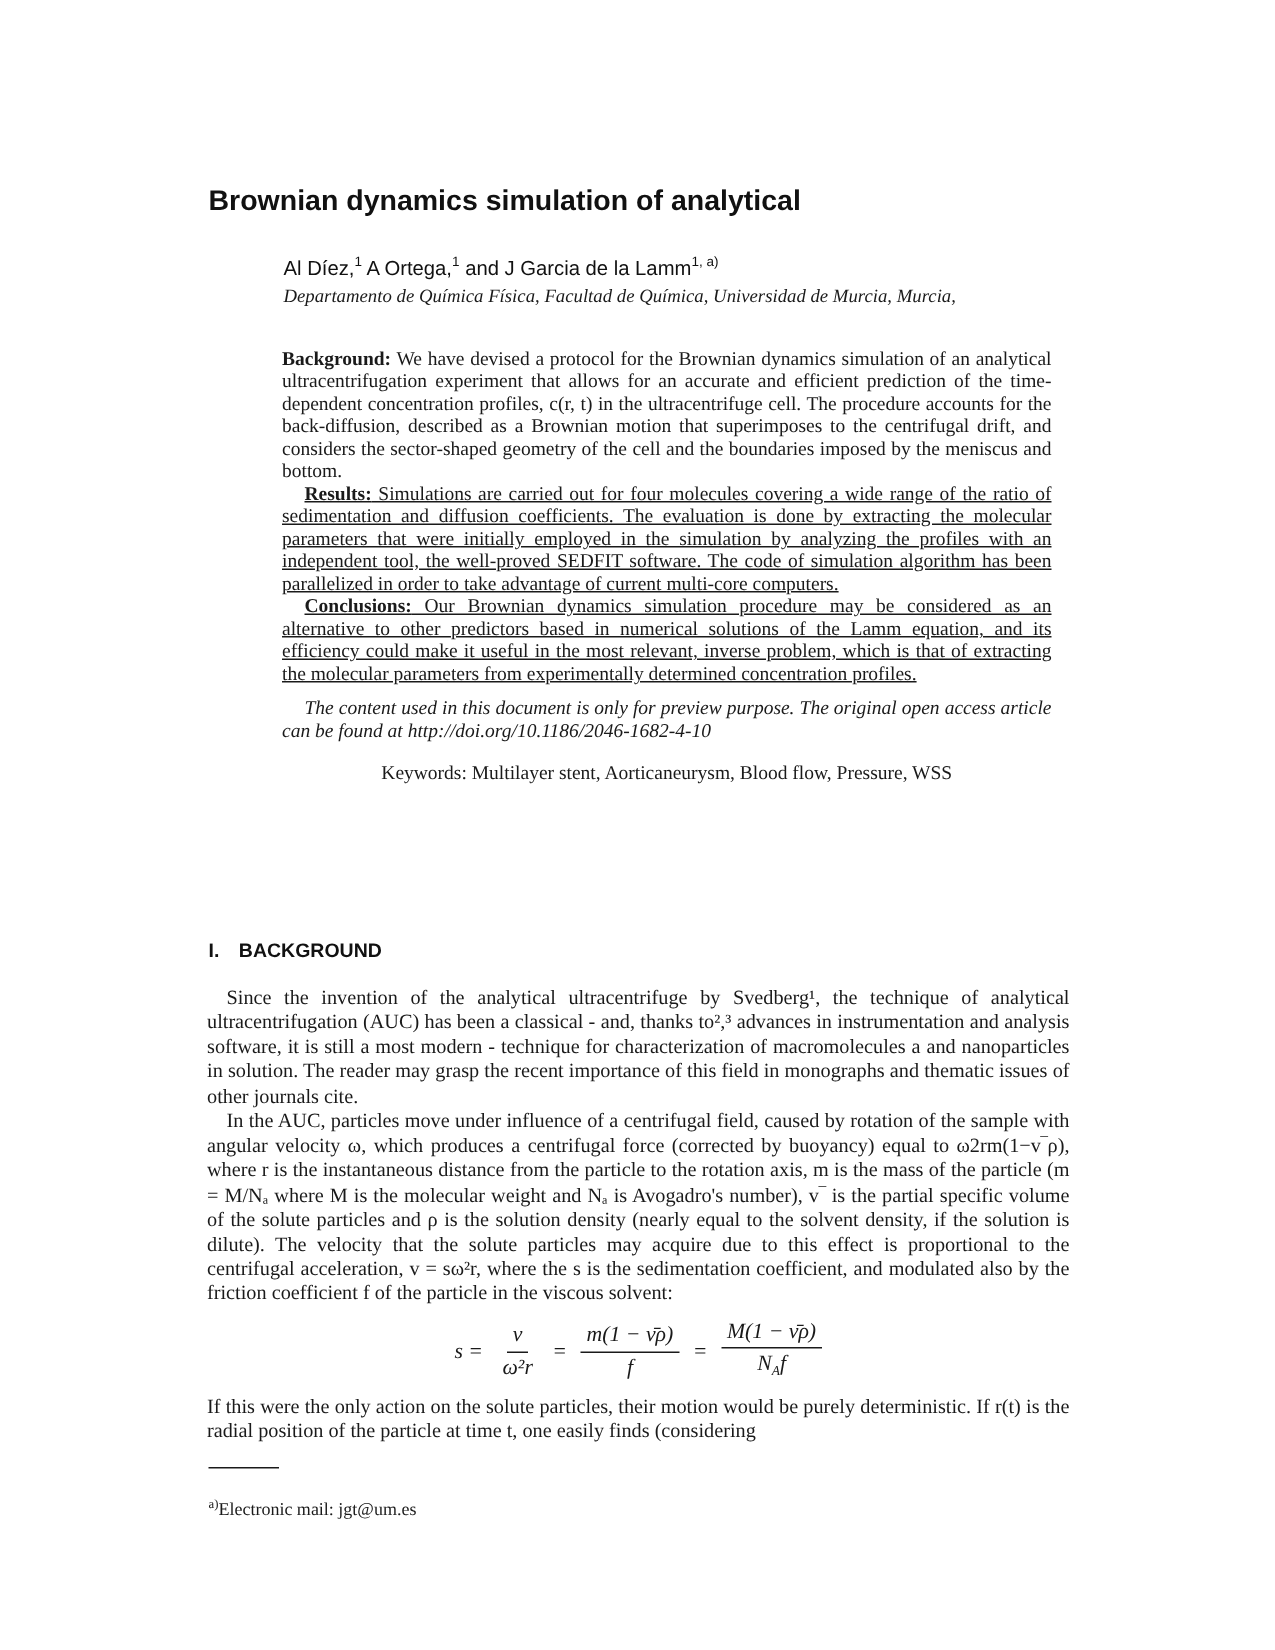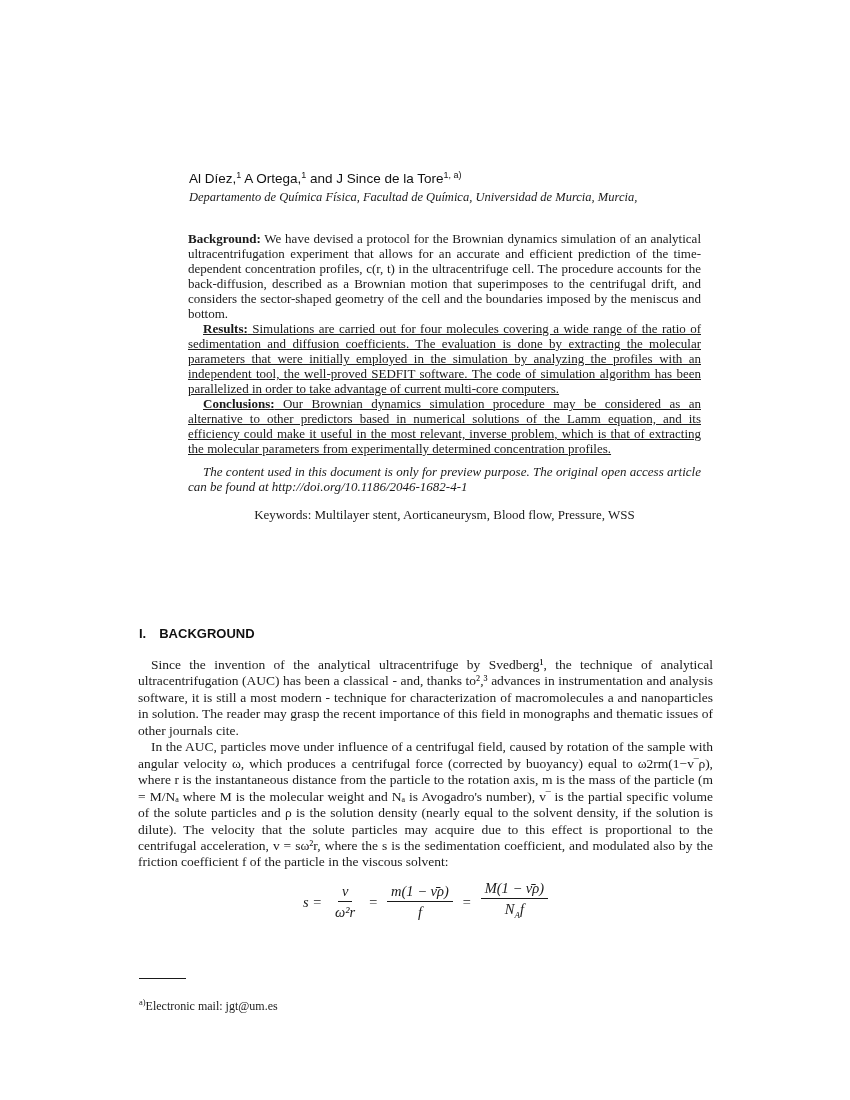--- a/index.html
+++ b/index.html
@@ -70,35 +70,36 @@
     font-size:12px;margin:0;
   }
   .footnote sup{font-size:8.5px;}
 </style>
 </head>
 <body>
 
 <div class="page">
 
   <div class="title">
+    <div>Brownian dynamics simulation of analytical</div>
   </div>
 
   <div class="authors">
-    <span><span>Al Díez,</span><sup>1</sup></span><span><span> A Ortega,</span><sup>1</sup></span><span><span> and J Since de la Tore</span><sup>1, a)</sup></span>
+    <span><span>Al Díez,</span><sup>1</sup></span><span><span> A Ortega,</span><sup>1</sup></span><span><span> and J Garcia de la Lamm</span><sup>1, a)</sup></span>
   </div>
 
   <div class="affiliation">
     <div>Departamento de Química Física, Facultad de Química, Universidad de Murcia, Murcia,</div>
   </div>
 
   <div class="abstract">
     <p><span class="plabel">Background:</span><span> We have devised a protocol for the Brownian dynamics simulation of an analytical ultracentrifugation experiment that allows for an accurate and efficient prediction of the time-dependent concentration profiles, c(r, t) in the ultracentrifuge cell. The procedure accounts for the back-diffusion, described as a Brownian motion that superimposes to the centrifugal drift, and considers the sector-shaped geometry of the cell and the boundaries imposed by the meniscus and bottom.</span></p>
     <p class="indent"><span class="plabel">Results:</span><span> Simulations are carried out for four molecules covering a wide range of the ratio of sedimentation and diffusion coefficients. The evaluation is done by extracting the molecular parameters that were initially employed in the simulation by analyzing the profiles with an independent tool, the well-proved SEDFIT software. The code of simulation algorithm has been parallelized in order to take advantage of current multi-core computers.</span></p>
     <p class="indent"><span class="plabel">Conclusions:</span><span> Our Brownian dynamics simulation procedure may be considered as an alternative to other predictors based in numerical solutions of the Lamm equation, and its efficiency could make it useful in the most relevant, inverse problem, which is that of extracting the molecular parameters from experimentally determined concentration profiles.</span></p>
-    <p class="preview-note">The content used in this document is only for preview purpose. The original open access article can be found at http://doi.org/10.1186/2046-1682-4-1</p>
+    <p class="preview-note">The content used in this document is only for preview purpose. The original open access article can be found at http://doi.org/10.1186/2046-1682-4-10</p>
     <p class="keywords"><span>Keywords:</span><span> Multilayer stent, Aorticaneurysm, Blood flow, Pressure, WSS</span></p>
   </div>
 
   <div class="section-heading">
     <span>I.</span>
     <span>BACKGROUND</span>
   </div>
 
   <div class="body-text">
     <p class="indent">Since the invention of the analytical ultracentrifuge by Svedberg¹, the technique of analytical ultracentrifugation (AUC) has been a classical - and, thanks to²,³ advances in instrumentation and analysis software, it is still a most modern - technique for characterization of macromolecules a and nanoparticles in solution. The reader may grasp the recent importance of this field in monographs and thematic issues of other journals cite.</p>
@@ -115,18 +116,19 @@
         <span class="num">m(1 − ν̄ρ)</span>
         <span class="den">f</span>
       </span>
       <span>=</span>
       <span class="frac">
         <span class="num">M(1 − ν̄ρ)</span>
         <span class="den"><span>N</span><sub>A</sub><span>f</span></span>
       </span>
     </div>
 
+    <p>If this were the only action on the solute particles, their motion would be purely deterministic. If r(t) is the radial position of the particle at time t, one easily finds (considering</p>
   </div>
 
   <div class="footnote-rule"></div>
   <p class="footnote"><sup>a)</sup><span>Electronic mail: jgt@um.es</span></p>
 
 </div>
 
 </body></html>

